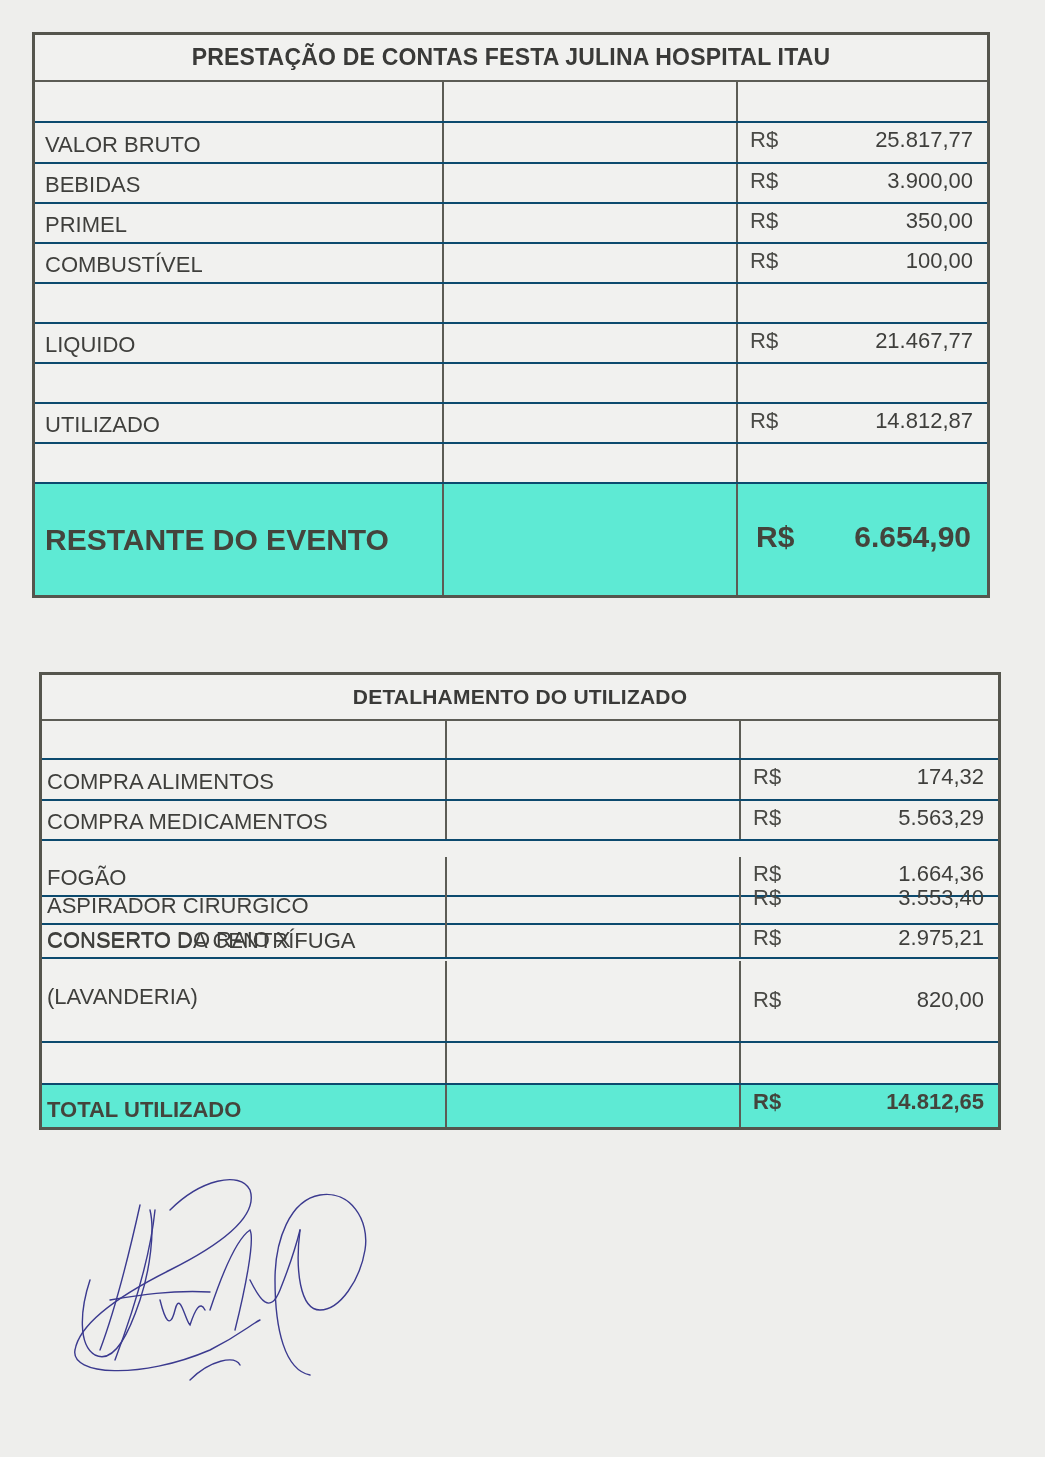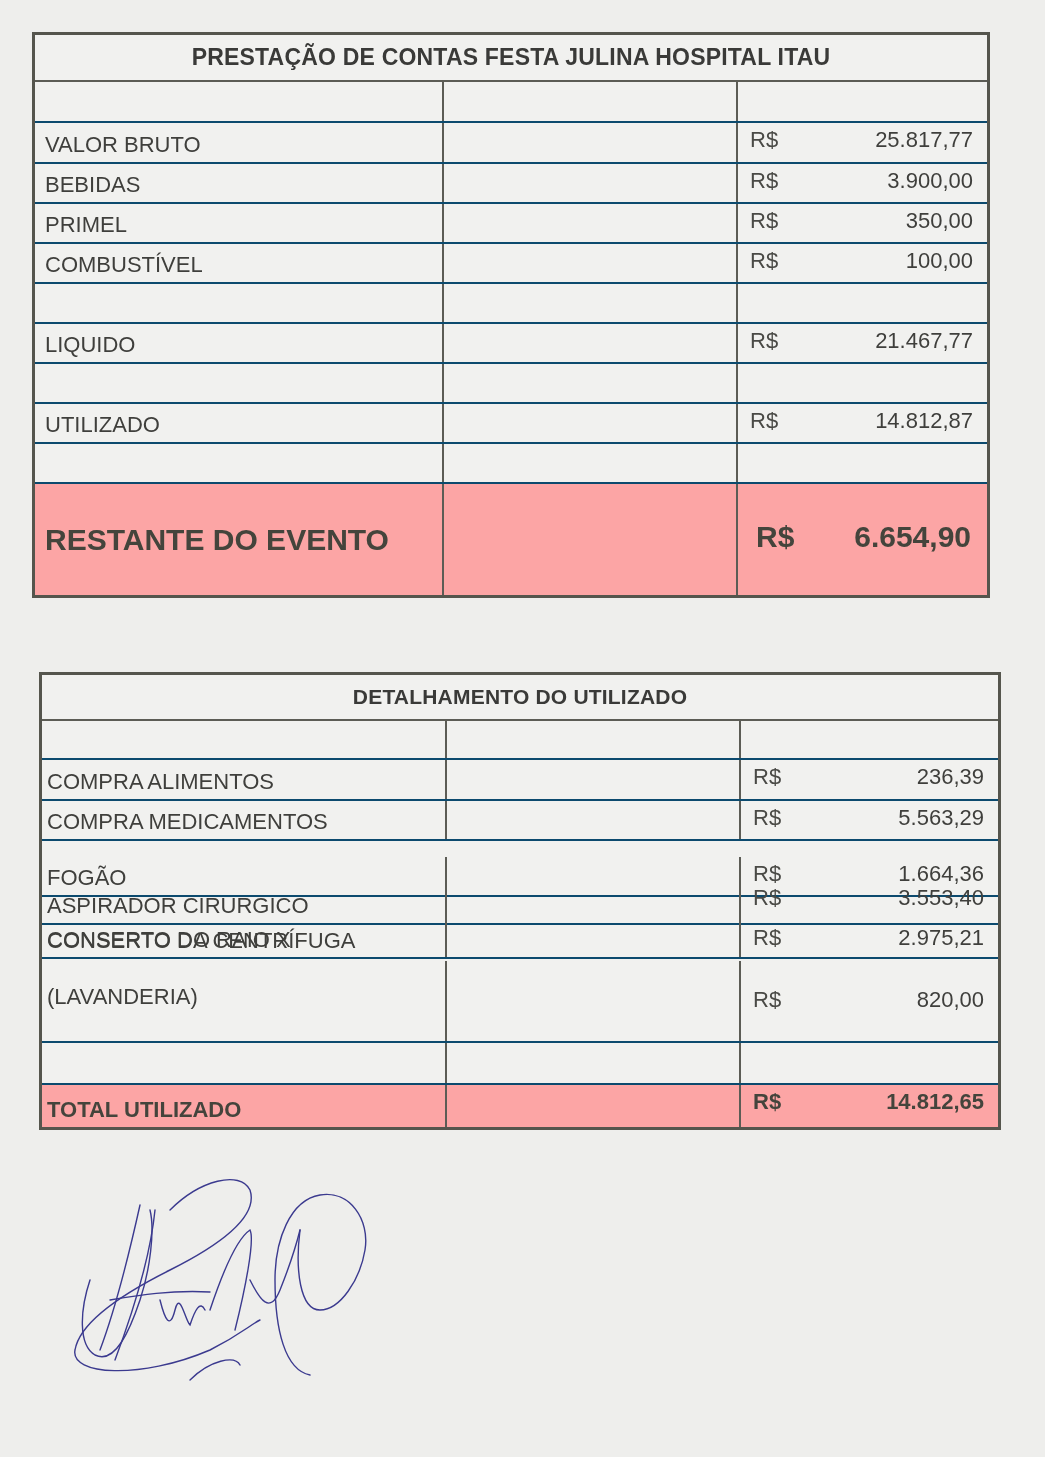--- a/index.html
+++ b/index.html
@@ -77,21 +77,21 @@
       font-size: 22px;
       color: #4a4a46;
     }
     .amt {
       position: absolute;
       right: 14px;
       top: 4px;
       font-size: 22px;
       color: #3f3f3c;
     }
-    .hl { background: #fca5a5; }
+    .hl { background: #5eead4; }
     .big .label { font-size: 30px; font-weight: bold; bottom: 38px; color: #44443c; }
     .big .cur { font-size: 30px; font-weight: bold; top: 36px; left: 18px; color: #44443c; }
     .big .amt { font-size: 30px; font-weight: bold; top: 36px; right: 16px; color: #44443c; margin-left: 38px; }
     .tot .label { font-weight: bold; font-size: 22px; color: #44443c; }
     .tot .cur { font-weight: bold; color: #44443c; }
     .tot .amt { font-weight: bold; color: #44443c; margin-left: 48px; }
     .two-line .label { bottom: 16px; line-height: 56px; white-space: pre-line; }
     .two-line .cur, .two-line .amt { top: 26px; }
 
     .signature {
@@ -219,21 +219,21 @@
     <div class="cell c3"></div>
   </div>
 
   <div class="row" style="top:85px;height:41px;">
     <div class="cell c1">
         <span class="label">COMPRA ALIMENTOS</span>
       </div>
     <div class="cell c2"></div>
     <div class="cell c3">
         <span class="cur">R$</span>
-        <span class="amt">236,39</span>
+        <span class="amt">174,32</span>
       </div>
   </div>
 
   <div class="row" style="top:126px;height:40px;">
     <div class="cell c1">
         <span class="label">COMPRA MEDICAMENTOS</span>
       </div>
     <div class="cell c2"></div>
     <div class="cell c3">
         <span class="cur">R$</span>

